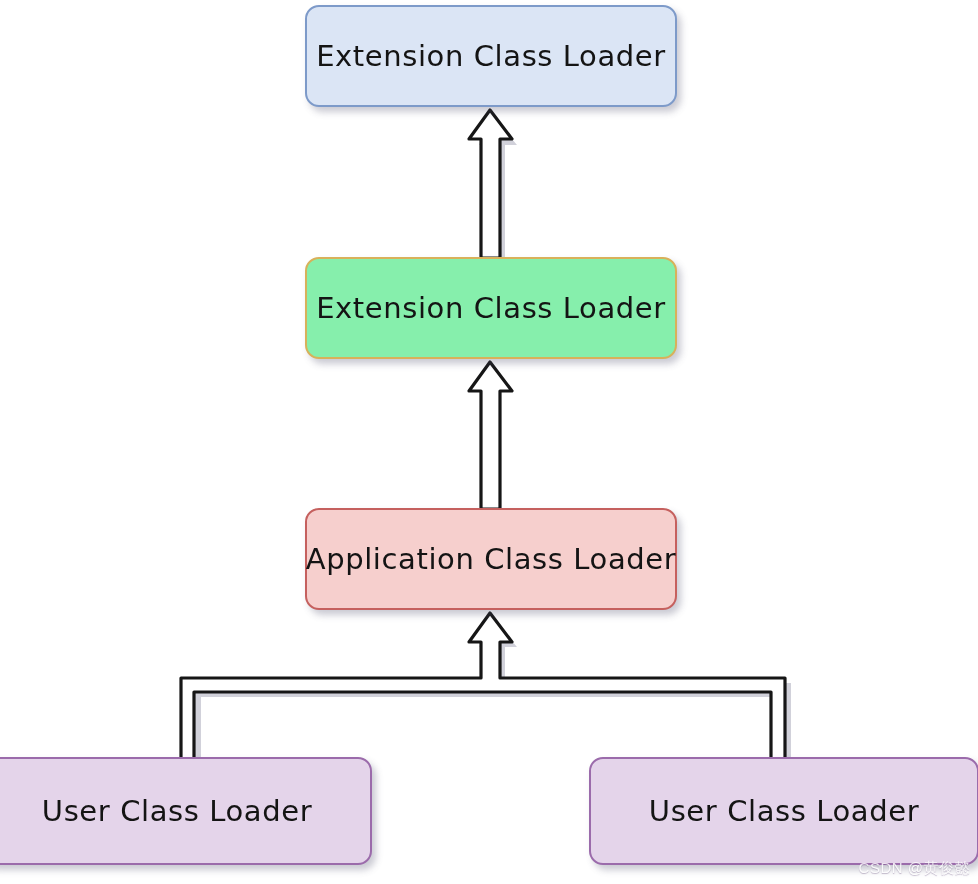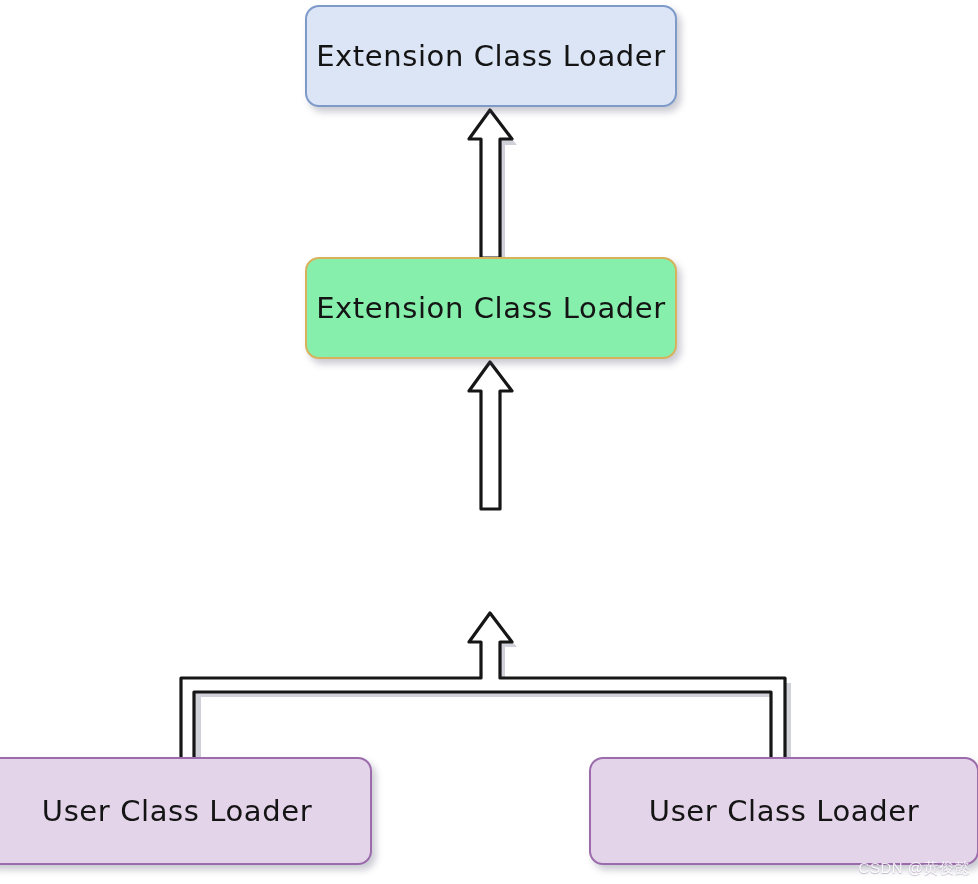--- a/index.html
+++ b/index.html
@@ -152,20 +152,23 @@
   </svg>
 
   <div class="node" id="node-bootstrap">
     <span class="node-label">Extension Class Loader</span>
   </div>
 
   <div class="node" id="node-extension">
     <span class="node-label">Extension Class Loader</span>
   </div>
 
+  <div class="node" id="node-application">
+    <span class="node-label">Application Class Loader</span>
+  </div>
 
   <div class="node" id="node-user-left">
     <span class="node-label">User Class Loader</span>
   </div>
 
   <div class="node" id="node-user-right">
     <span class="node-label">User Class Loader</span>
   </div>
 
   <div id="watermark">CSDN @黄俊懿</div>

